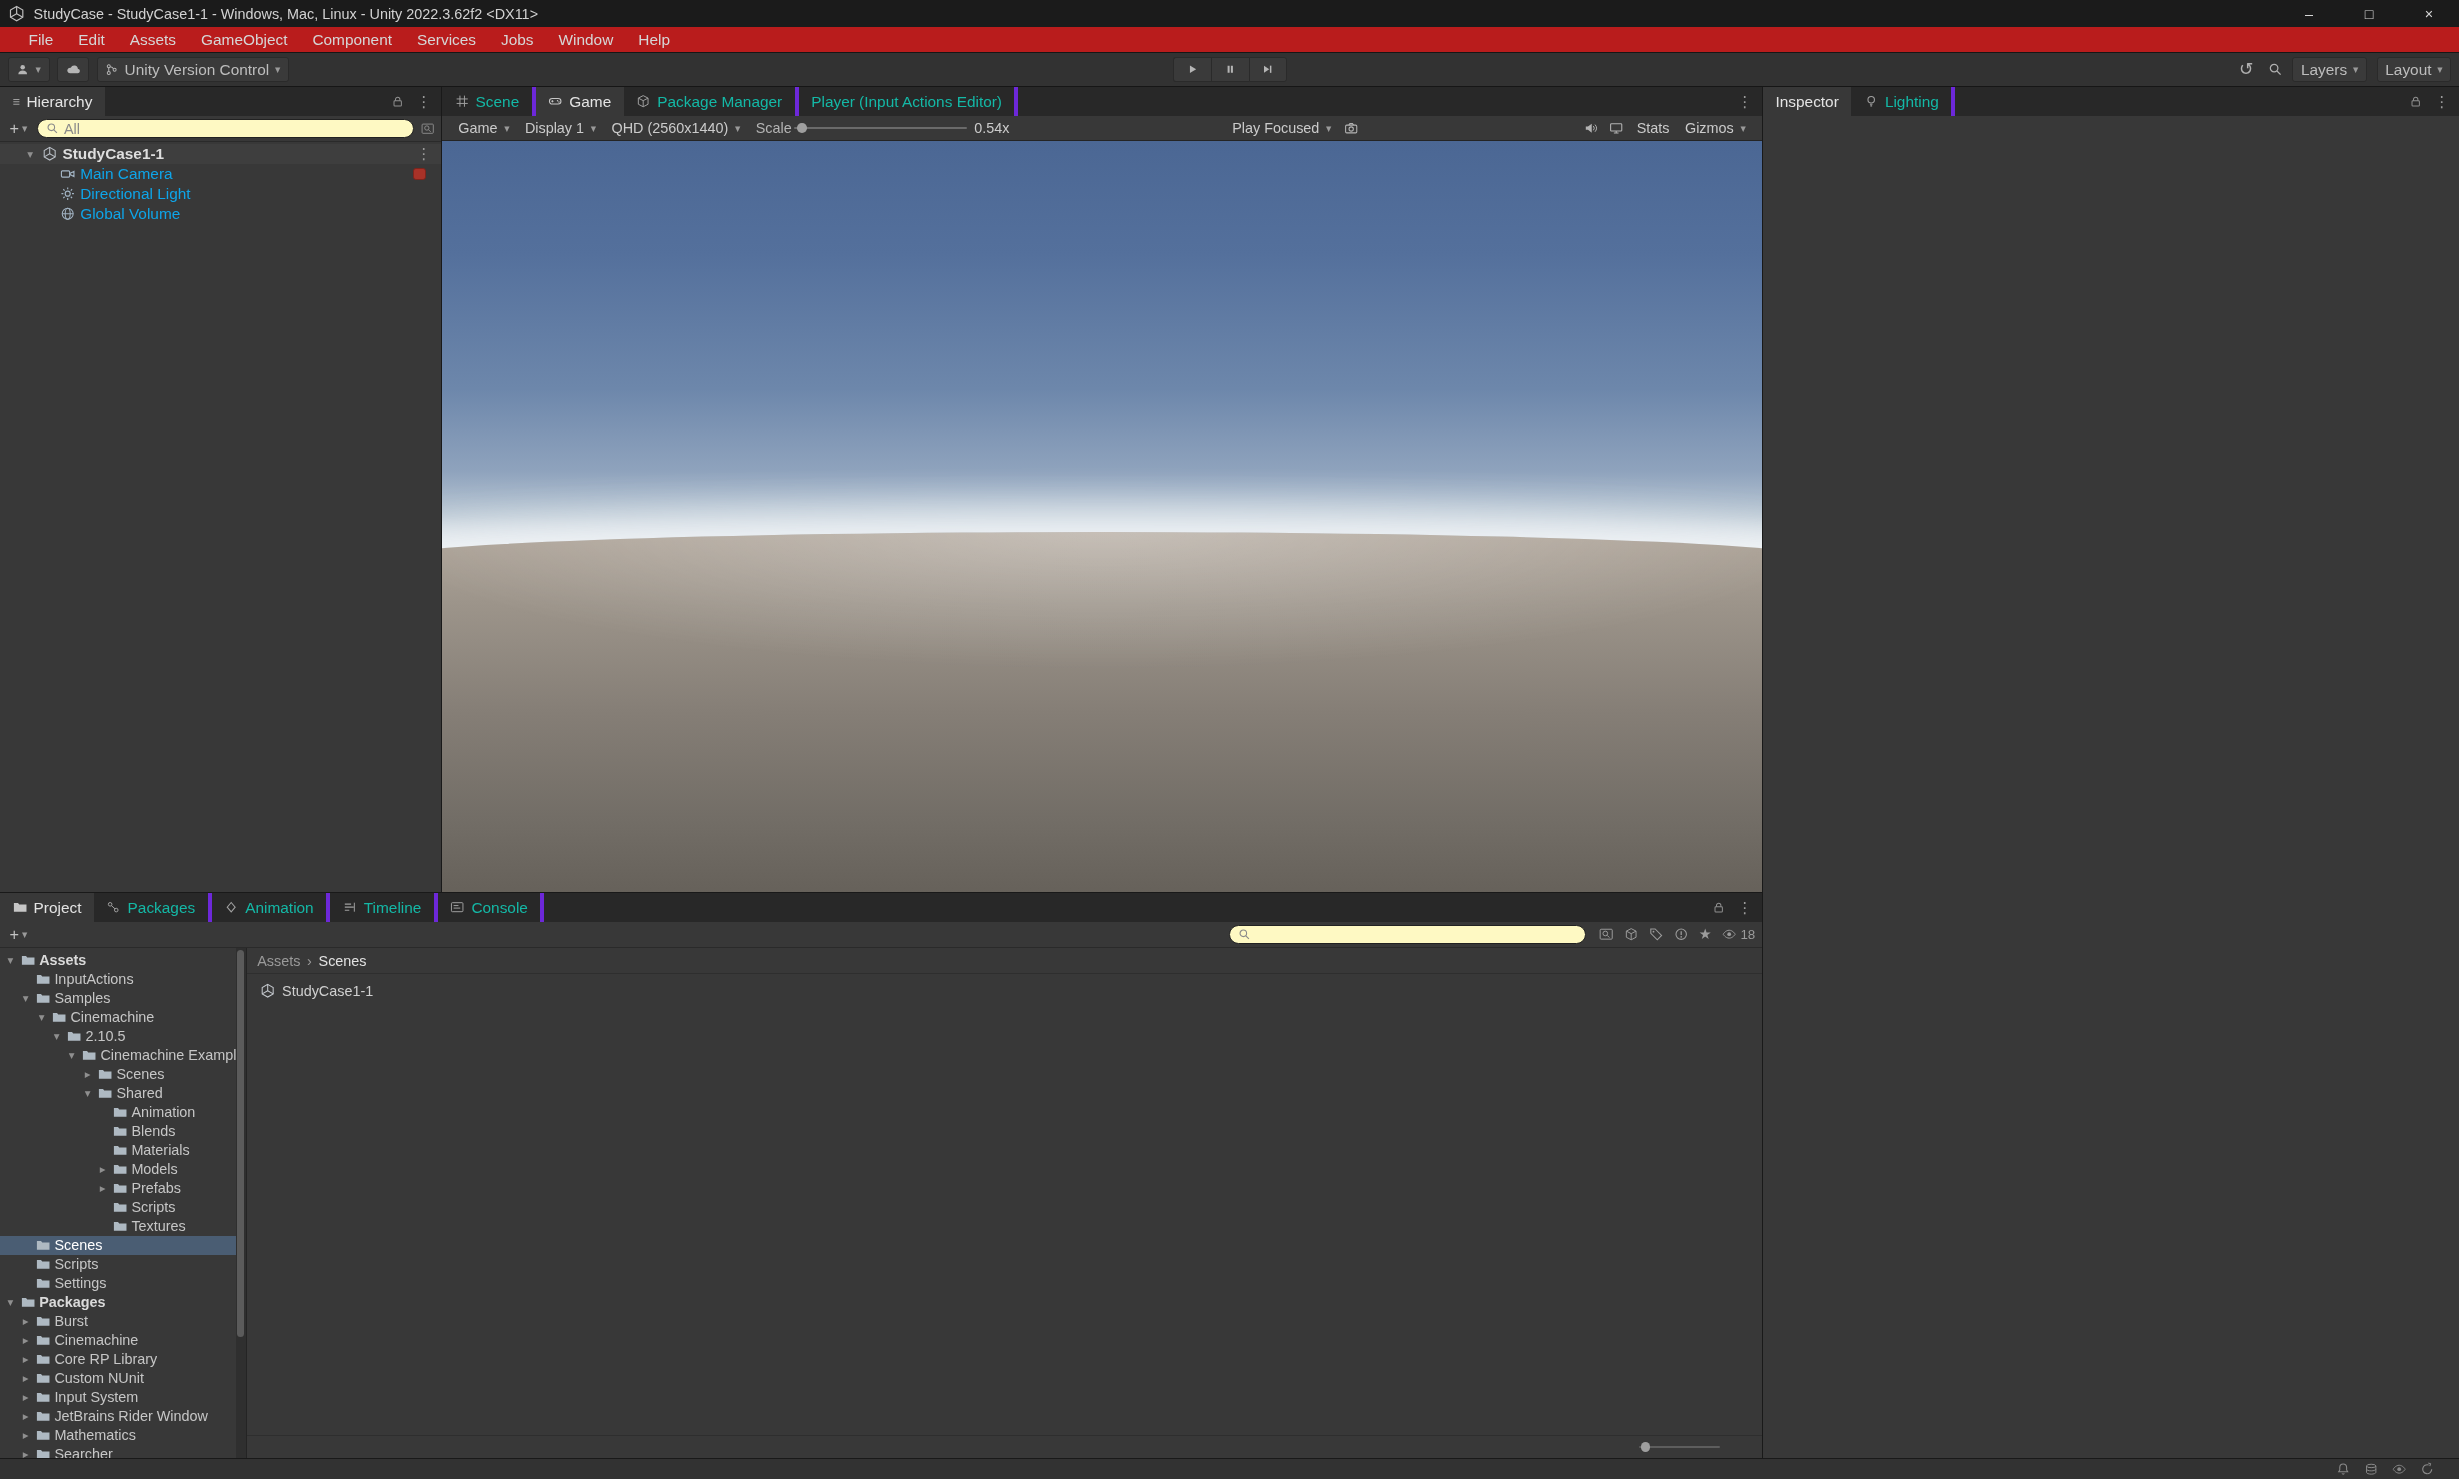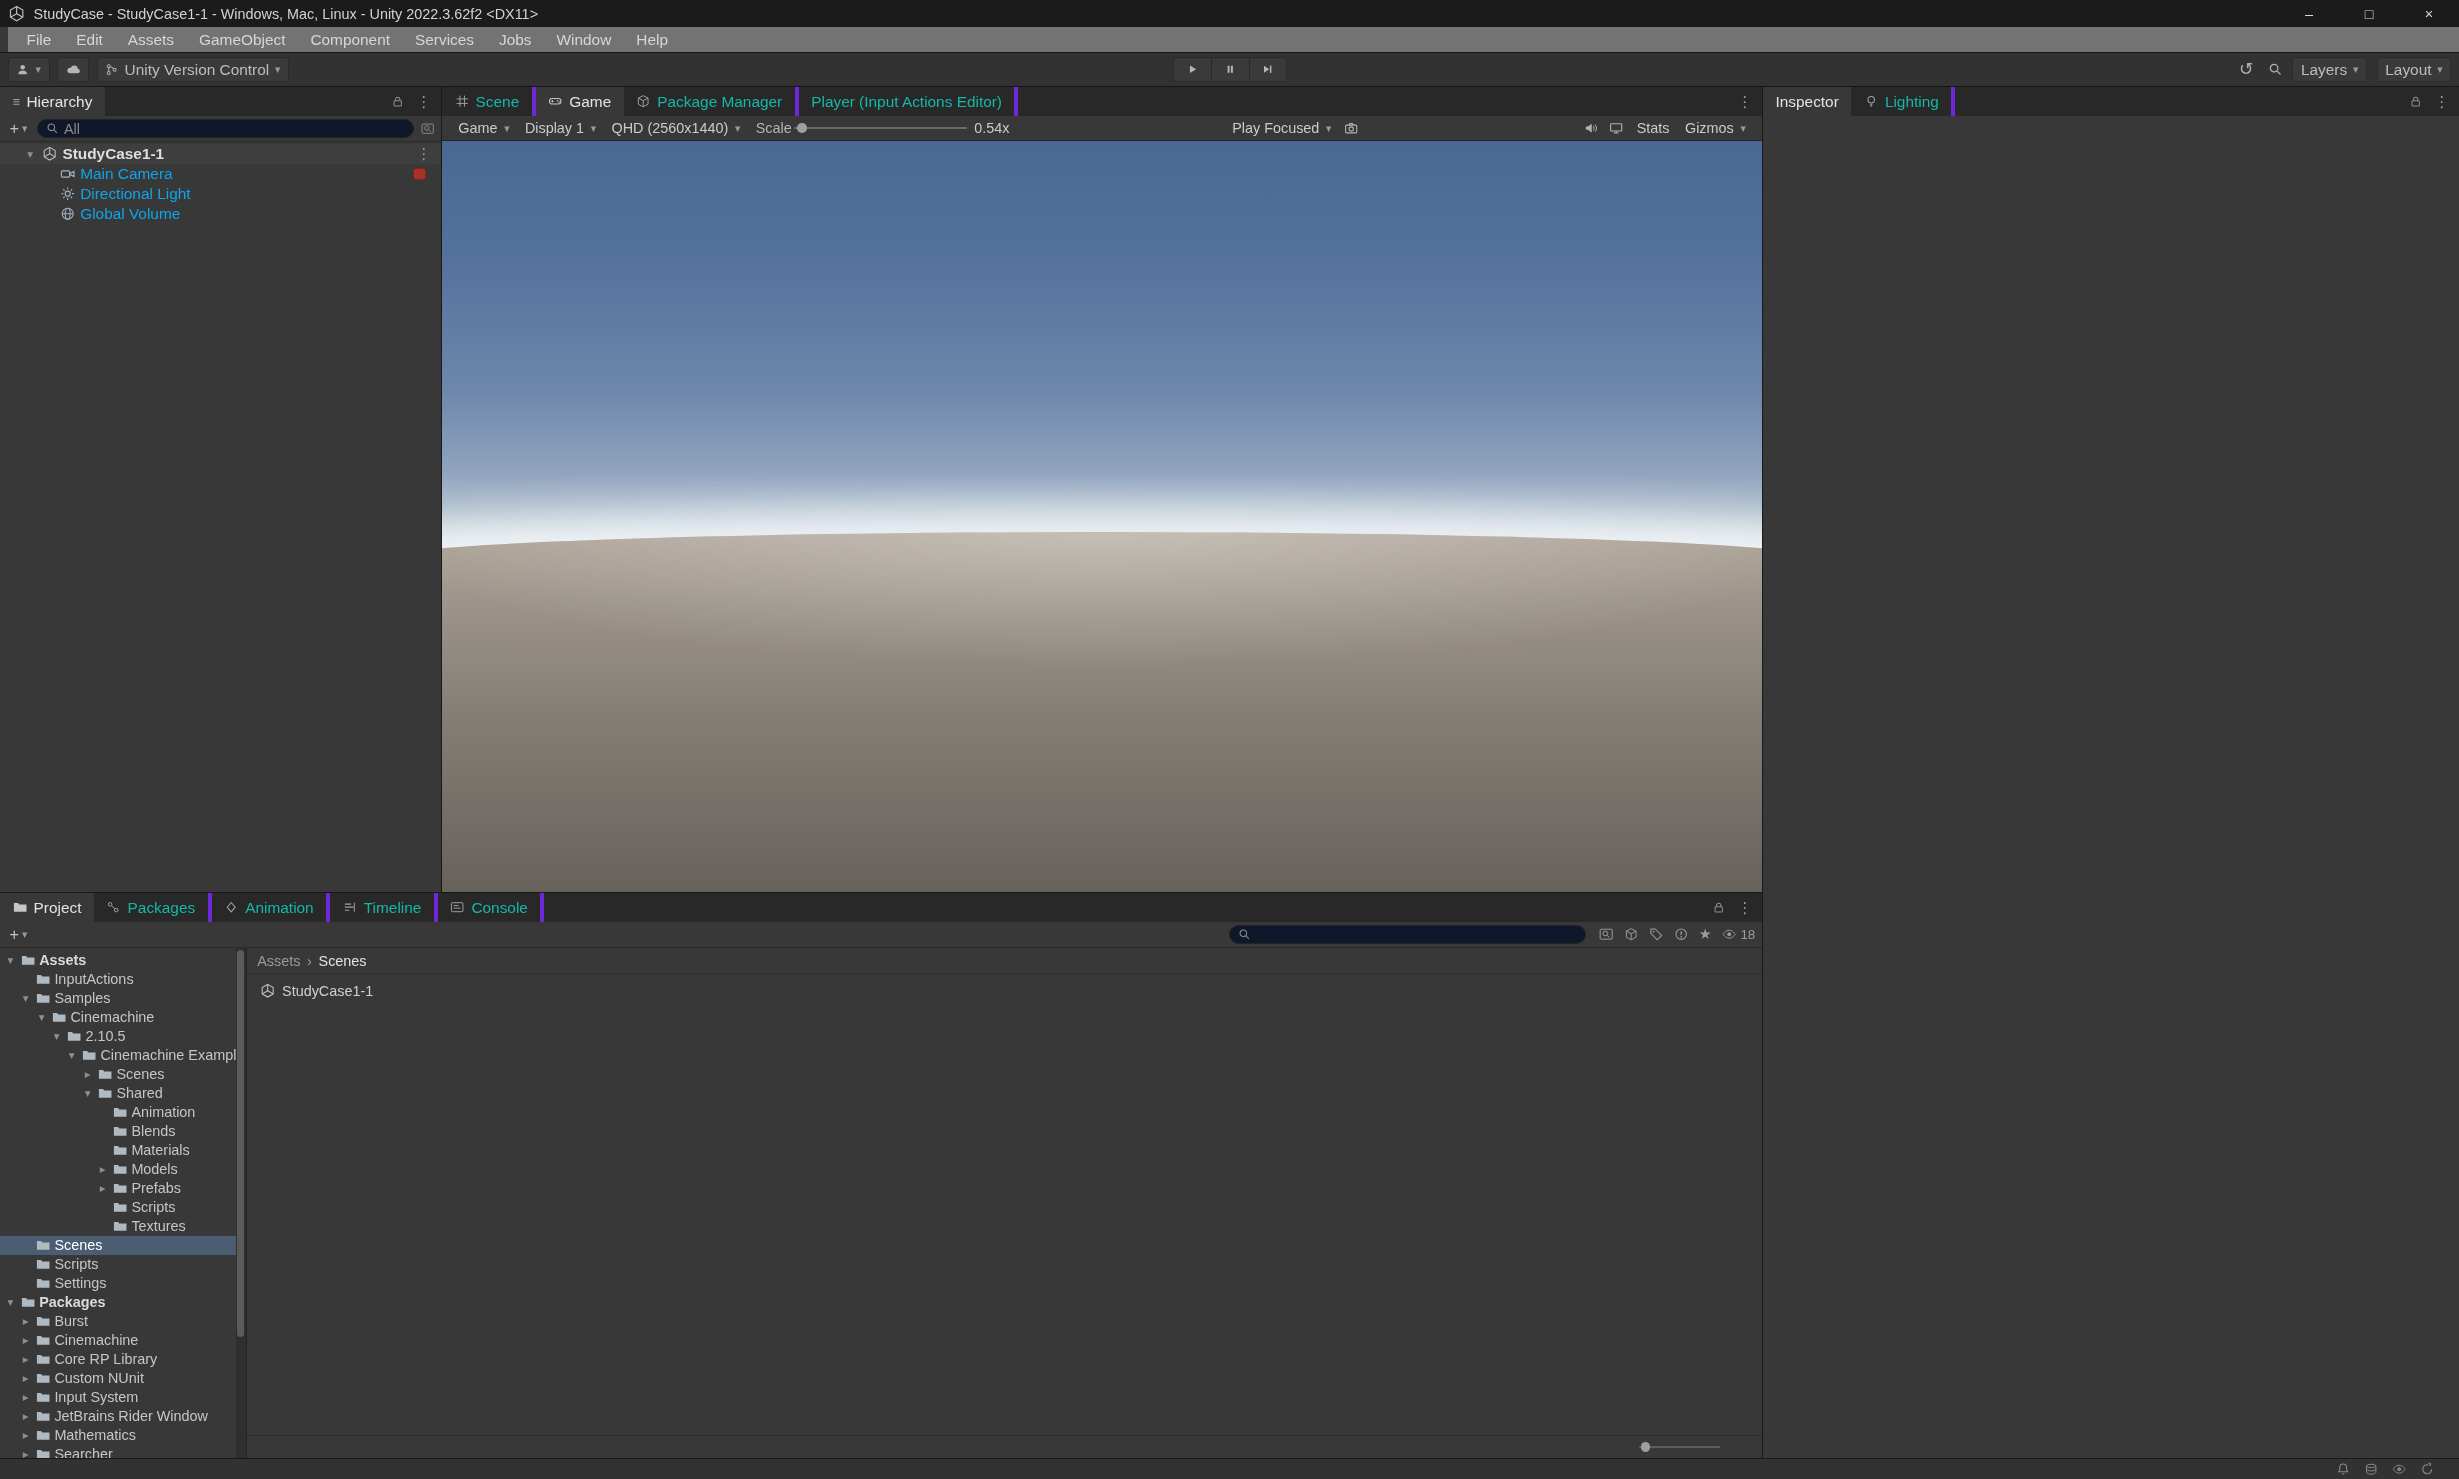--- a/index.html
+++ b/index.html
@@ -8,21 +8,21 @@
   .window { width:2459px; height:1479px; display:flex; flex-direction:column; background:#383838; }
 
   
   .titlebar { height:27px; background:#1b1b1b; display:flex; align-items:center; flex:none; }
   .titlebar .logo { width:17.3px; height:17.3px; margin:0 8.6px 0 7.7px; color:#bdbdbd; }
   .titlebar .title { font-size:14.4px; color:#d2d2d2; white-space:nowrap; }
   .win-controls { margin-left:auto; display:flex; height:100%; }
   .win-btn { width:60px; height:100%; display:flex; align-items:center; justify-content:center; color:#d6d6d6; font-size:14.4px; }
 
   
-  .menubar { height:25px; background:#737373; display:flex; align-items:stretch; padding-left:6px; flex:none;margin-left:8px; }
+  .menubar { height:25px; background:#b91c1c; display:flex; align-items:stretch; padding-left:16px; flex:none; }
   .menu-item { display:flex; align-items:center; padding:0 12.5px; font-size:15.4px; color:#d6d6d6; }
 
   
   .toolbar { height:35px; background:#323232; border-top:1px solid #161616; border-bottom:1px solid #161616; display:flex; align-items:center; padding:0 7.7px; gap:7.7px; position:relative; flex:none; }
   .tbtn { height:25px; display:flex; align-items:center; justify-content:center; gap:5.8px; background:#3a3a3a; border:1px solid #2a2a2a; border-radius:2.9px; padding:0 7.7px; color:#bdbdbd; }
   .tbtn .icon { color:#b5b5b5; }
   .caret { font-size:10.6px; color:#9a9a9a; line-height:1; }
   .playgrp { position:absolute; left:50%; transform:translateX(-50%); display:flex; }
   .playgrp .tbtn { width:38px; border-radius:0; border-right:none; }
   .playgrp .tbtn:first-child { border-radius:2.9px 0 0 2.9px; }
@@ -46,21 +46,21 @@
   .tab.active { background:#383838; color:#e4e4e4; border-right:none; }
   .tab .icon { width:14.4px; height:14.4px; color:#9f9f9f; }
   .tab.active .icon { color:#c6c6c6; }
   .tabbar .spacer { flex:1; }
   .hdr-icons { display:flex; align-items:center; gap:11.5px; padding:0 9.6px; color:#8f8f8f; }
   .hdr-icons .icon { width:13.4px; height:13.4px; color:#8f8f8f; }
   .kebab { font-size:15.4px; color:#9a9a9a; }
 
   .ptoolbar { height:26px; background:#383838; border-bottom:1px solid #2a2a2a; display:flex; align-items:center; padding:0 6.7px; gap:6.7px; font-size:14.4px; flex:none; }
   .plus-btn { display:flex; align-items:center; gap:2.9px; color:#c2c2c2; font-size:16.3px; padding:0 2.9px; }
-  .search { display:flex; align-items:center; gap:5.8px; height:19px; background:#0f172a; border:1px solid #222; border-radius:9.6px; padding:0 7.7px; color:#8a8a8a; font-size:14.4px; }
+  .search { display:flex; align-items:center; gap:5.8px; height:19px; background:#fef9c3; border:1px solid #222; border-radius:9.6px; padding:0 7.7px; color:#8a8a8a; font-size:14.4px; }
   .search .icon { width:12.5px; height:12.5px; color:#8a8a8a; }
   .icon { width:15.4px; height:15.4px; flex:none; display:block; }
 
   
   .h-tree { flex:1; overflow:hidden; padding-top:1.9px; }
   .h-row { height:20px; display:flex; align-items:center; gap:4.8px; font-size:15.4px; color:#0ea5e9; }
   .h-row .icon { width:15.4px; height:15.4px; color:#a2b4c4; }
   .h-row.scene-root { background:#3e3e3e; font-weight:bold; color:#dedede; }
   .h-row.scene-root .icon { color:#b9bfc6; }
   .tree-arrow { width:14.4px; text-align:center; color:#8f8f8f; font-size:11.5px; flex:none; }

